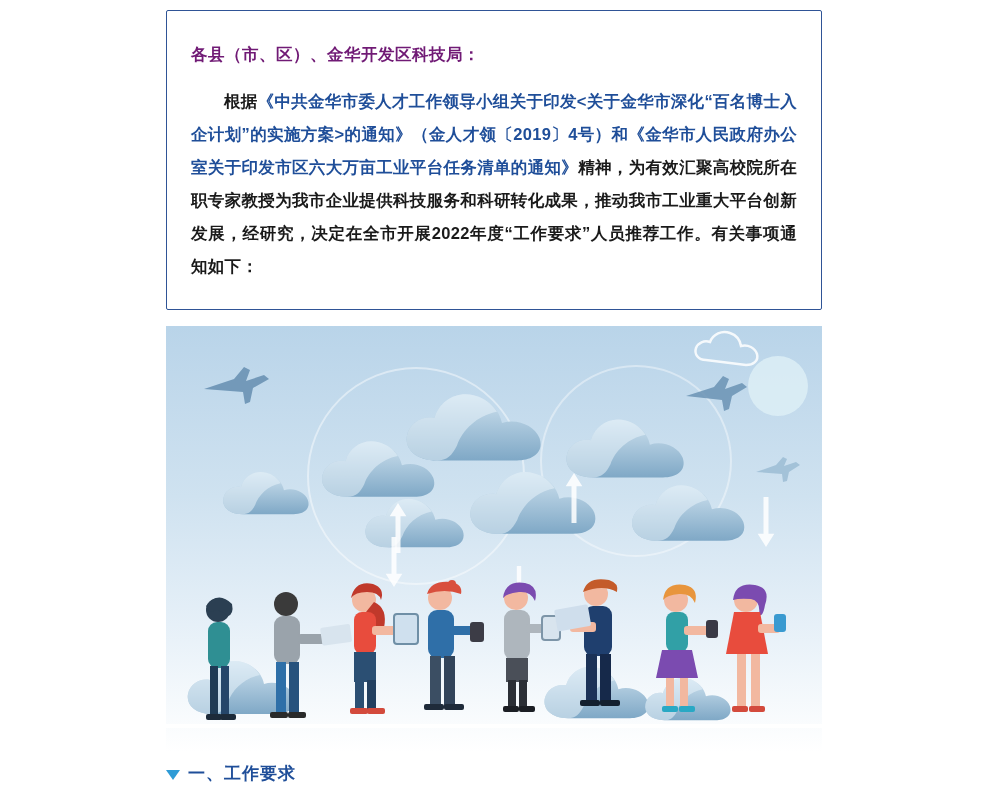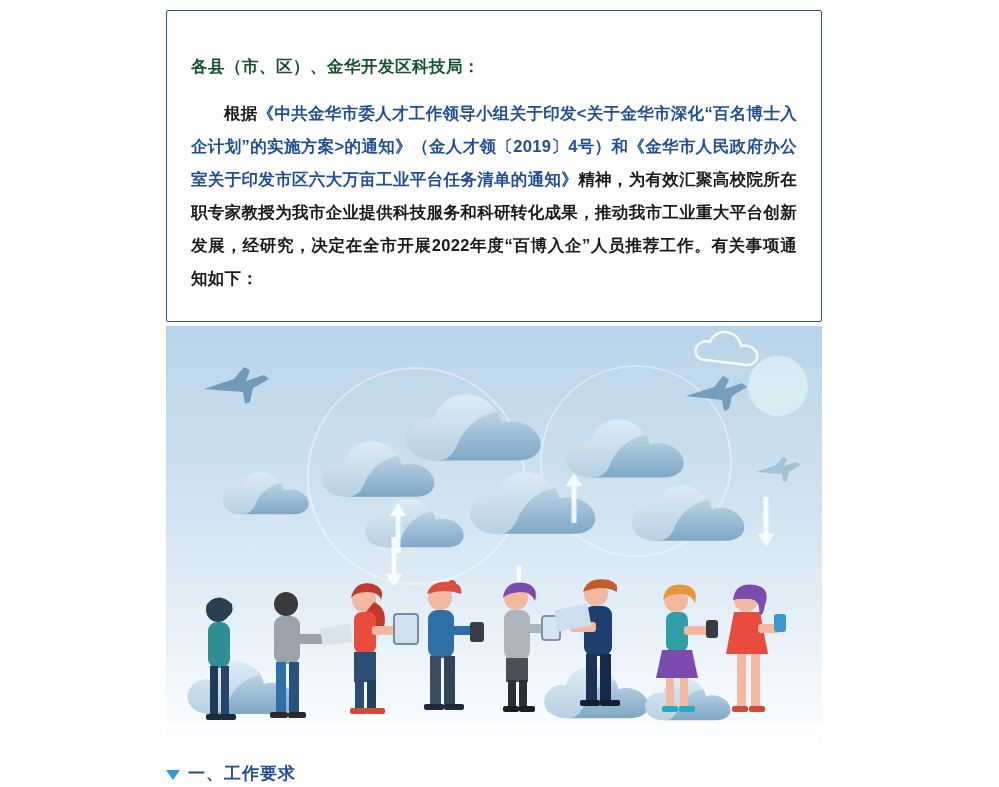--- a/index.html
+++ b/index.html
@@ -27,24 +27,24 @@
     top: 10px;
     width: 656px;
     box-sizing: border-box;
     border: 1px solid #2f5496;
     border-radius: 2px;
     background: #ffffff;
     padding: 30px 24px 26px 24px;
   }
   .notice-addressee {
     font-size: 16.5px;
-    color: #14532d;
+    color: #701a75;
     font-weight: 700;
     letter-spacing: 0.5px;
-    margin: 12px 0 18px 0;
+    margin: 0 0 18px 0;
     line-height: 1.6;
   }
   .notice-body {
     font-size: 16.5px;
     color: #1a1a1a;
     font-weight: 700;
     line-height: 2.0;
     letter-spacing: 0.3px;
     margin: 0;
     text-align: justify;
@@ -94,21 +94,21 @@
     letter-spacing: 1px;
   }
 </style>
 </head>
 <body>
 
 <div class="page">
 
   <div class="notice-box">
     <p class="notice-addressee">各县（市、区）、金华开发区科技局：</p>
-    <p class="notice-body"><span>根据</span><span class="blue">《中共金华市委人才工作领导小组关于印发&lt;关于金华市深化“百名博士入企计划”的实施方案&gt;的通知》（金人才领〔2019〕4号）和《金华市人民政府办公室关于印发市区六大万亩工业平台任务清单的通知》</span><span>精神，为有效汇聚高校院所在职专家教授为我市企业提供科技服务和科研转化成果，推动我市工业重大平台创新发展，经研究，决定在全市开展2022年度“百博入企”人员推荐工作。有关事项通知如下：</span></p>
+    <p class="notice-body"><span>根据</span><span class="blue">《中共金华市委人才工作领导小组关于印发&lt;关于金华市深化“百名博士入企计划”的实施方案&gt;的通知》（金人才领〔2019〕4号）和《金华市人民政府办公室关于印发市区六大万亩工业平台任务清单的通知》</span><span>精神，为有效汇聚高校院所在职专家教授为我市企业提供科技服务和科研转化成果，推动我市工业重大平台创新发展，经研究，决定在全市开展2022年度“工作要求”人员推荐工作。有关事项通知如下：</span></p>
   </div>
 
   <div class="illustration">
     <svg viewBox="0 0 656 426" xmlns="http://www.w3.org/2000/svg">
       <defs>
         <linearGradient id="skyGrad" x1="0" y1="0" x2="0" y2="1">
           <stop offset="0%" stop-color="#b9d4e9"></stop>
           <stop offset="40%" stop-color="#cfe2f0"></stop>
           <stop offset="70%" stop-color="#e6f0f8"></stop>
           <stop offset="100%" stop-color="#ffffff"></stop>

